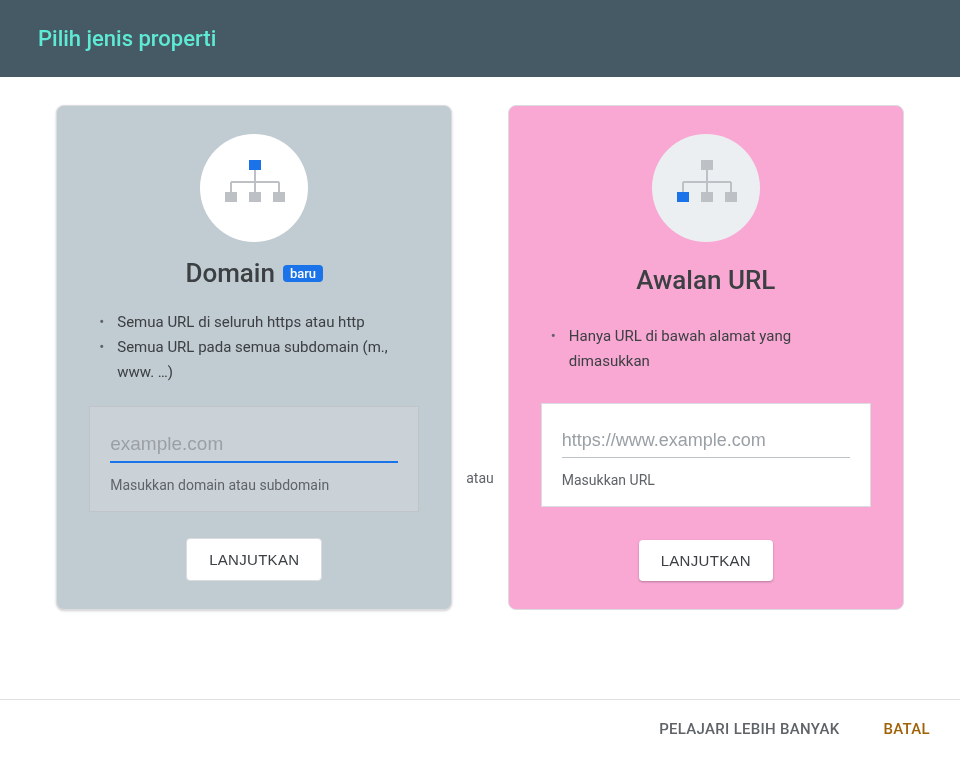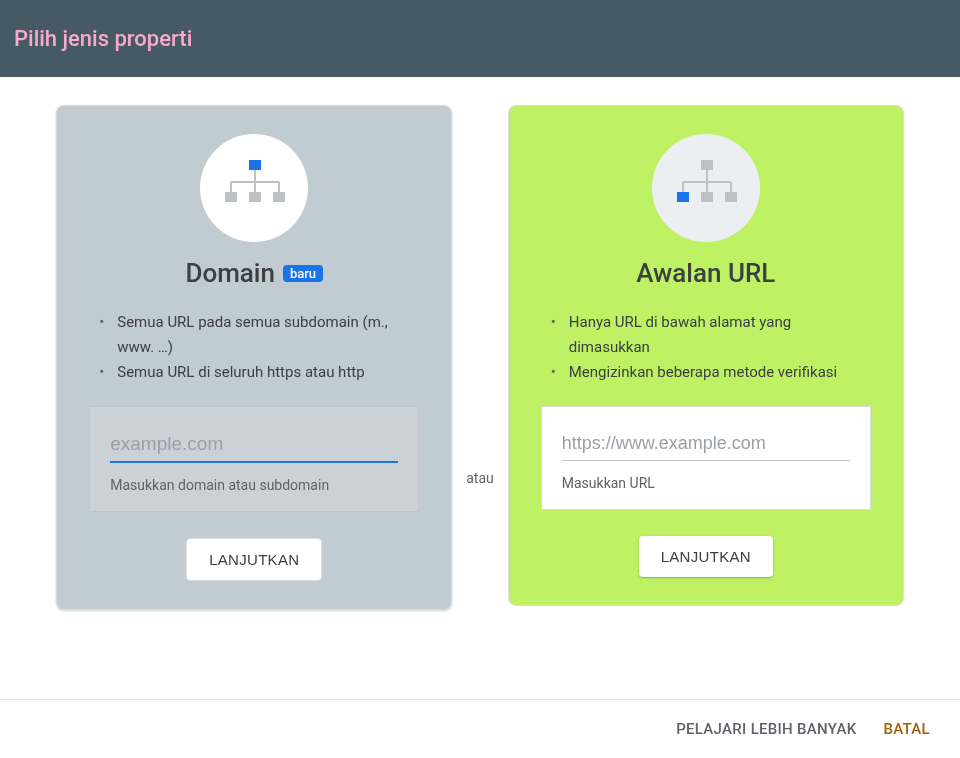--- a/index.html
+++ b/index.html
@@ -7,22 +7,22 @@
     font-family: Roboto, "Helvetica Neue", Arial, sans-serif;
     background: #fff;
     color: #3c4043;
     width: 960px;
     height: 758px;
     overflow: hidden;
     position: relative;
   }
   .header {
     background: #455a64;
-    color: #f9a8d4;
-    padding: 26px 14px;
+    color: #5eead4;
+    padding: 26px 38px;
     font-size: 22px;
     font-weight: 500;
   }
   .content {
     display: flex;
     align-items: flex-start;
     justify-content: center;
     padding: 28px 30px 0 30px;
     gap: 0;
   }
@@ -34,21 +34,22 @@
     display: flex;
     flex-direction: column;
     align-items: center;
   }
   .card.selected {
     background: #c1cbd2;
     border-color: #dadce0;
     box-shadow: 0 1px 3px rgba(0,0,0,0.12), 0 1px 2px rgba(0,0,0,0.08);
   }
   .card.unselected {
-    background: #bef264;
+    background: #f9a8d4;
+    gap: 7px;
   }
   .separator {
     align-self: center;
     padding: 0 14px;
     color: #5f6368;
     font-size: 14px;
     margin-top: 240px;
   }
   .icon-circle {
     width: 108px;
@@ -144,21 +145,21 @@
   }
   .footer {
     position: absolute;
     bottom: 0;
     left: 0;
     right: 0;
     border-top: 1px solid #e0e0e0;
     display: flex;
     justify-content: flex-end;
     align-items: center;
-    gap: 11px;
+    gap: 28px;
     padding: 20px 30px;
     font-size: 15px;
     font-weight: 500;
     letter-spacing: .3px;
   }
   .footer-link { color: #5f6368; cursor: pointer; }
   .footer-cancel { color: #a16207; cursor: pointer; margin-left: 16px; }
   ::placeholder { color: #9aa0a6; }
 </style>
 </head>
@@ -185,22 +186,22 @@
           <rect x="51" y="34" width="12" height="10" fill="#bdc1c6"></rect>
         </svg>
       </span>
     </div>
     <div class="title-row">
       <span class="card-title">Domain</span>
       <span class="badge">baru</span>
     </div>
     <div class="bullets">
       <ul>
+        <li>Semua URL di seluruh https atau http</li>
         <li>Semua URL pada semua subdomain (m., www. …)</li>
-        <li>Semua URL di seluruh https atau http</li>
       </ul>
     </div>
     <div class="input-box">
       <input class="text-input" type="text" placeholder="example.com" style="">
       <div class="helper">Masukkan domain atau subdomain</div>
     </div>
     <button class="continue-btn">LANJUTKAN</button>
   </div>
 
   <div class="separator">atau</div>
@@ -220,21 +221,20 @@
           <rect x="51" y="34" width="12" height="10" fill="#bdc1c6"></rect>
         </svg>
       </span>
     </div>
     <div class="title-row">
       <span class="card-title">Awalan URL</span>
     </div>
     <div class="bullets">
       <ul>
         <li>Hanya URL di bawah alamat yang dimasukkan</li>
-        <li>Mengizinkan beberapa metode verifikasi</li>
       </ul>
     </div>
     <div class="input-box">
       <input class="text-input" type="text" placeholder="https://www.example.com" style="">
       <div class="helper">Masukkan URL</div>
     </div>
     <button class="continue-btn">LANJUTKAN</button>
   </div>
 
 </div>

